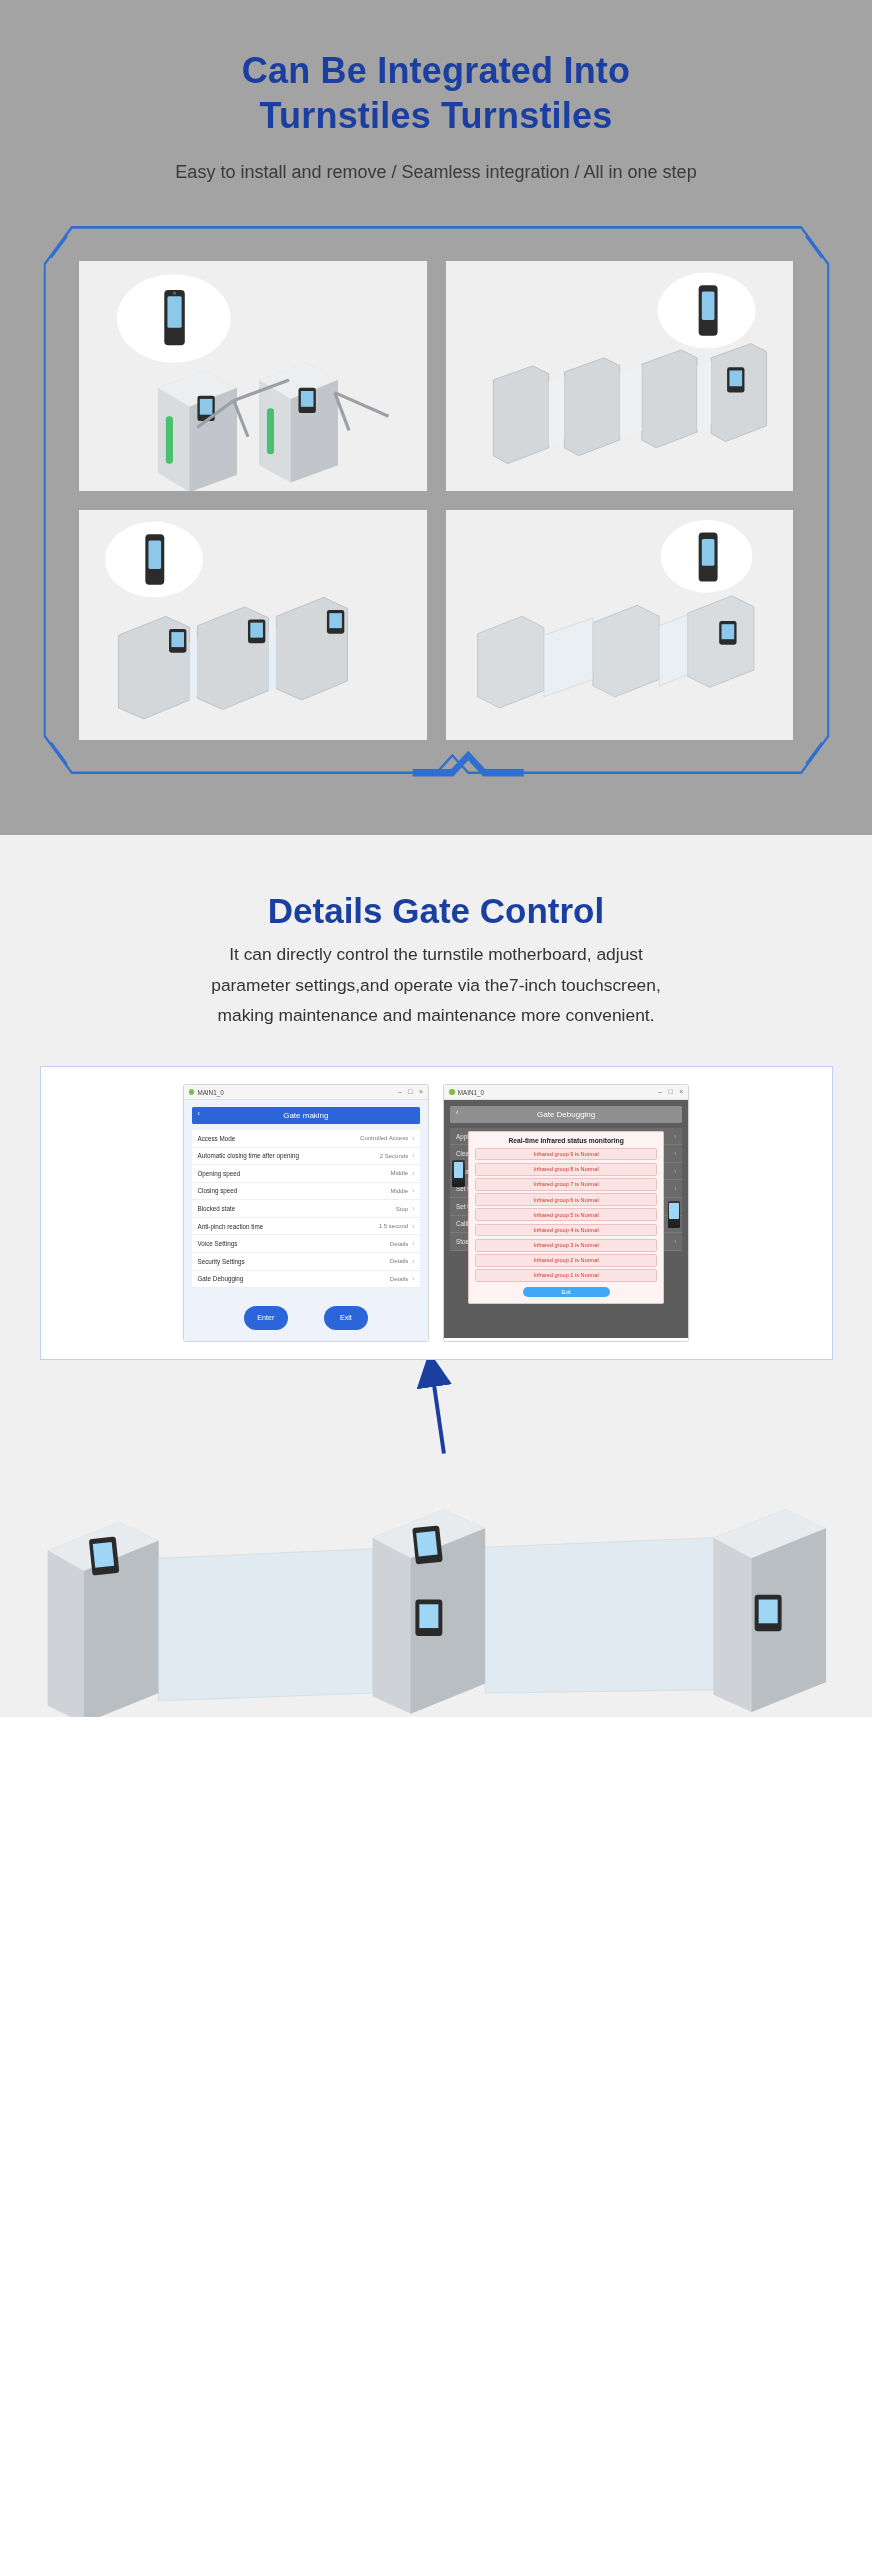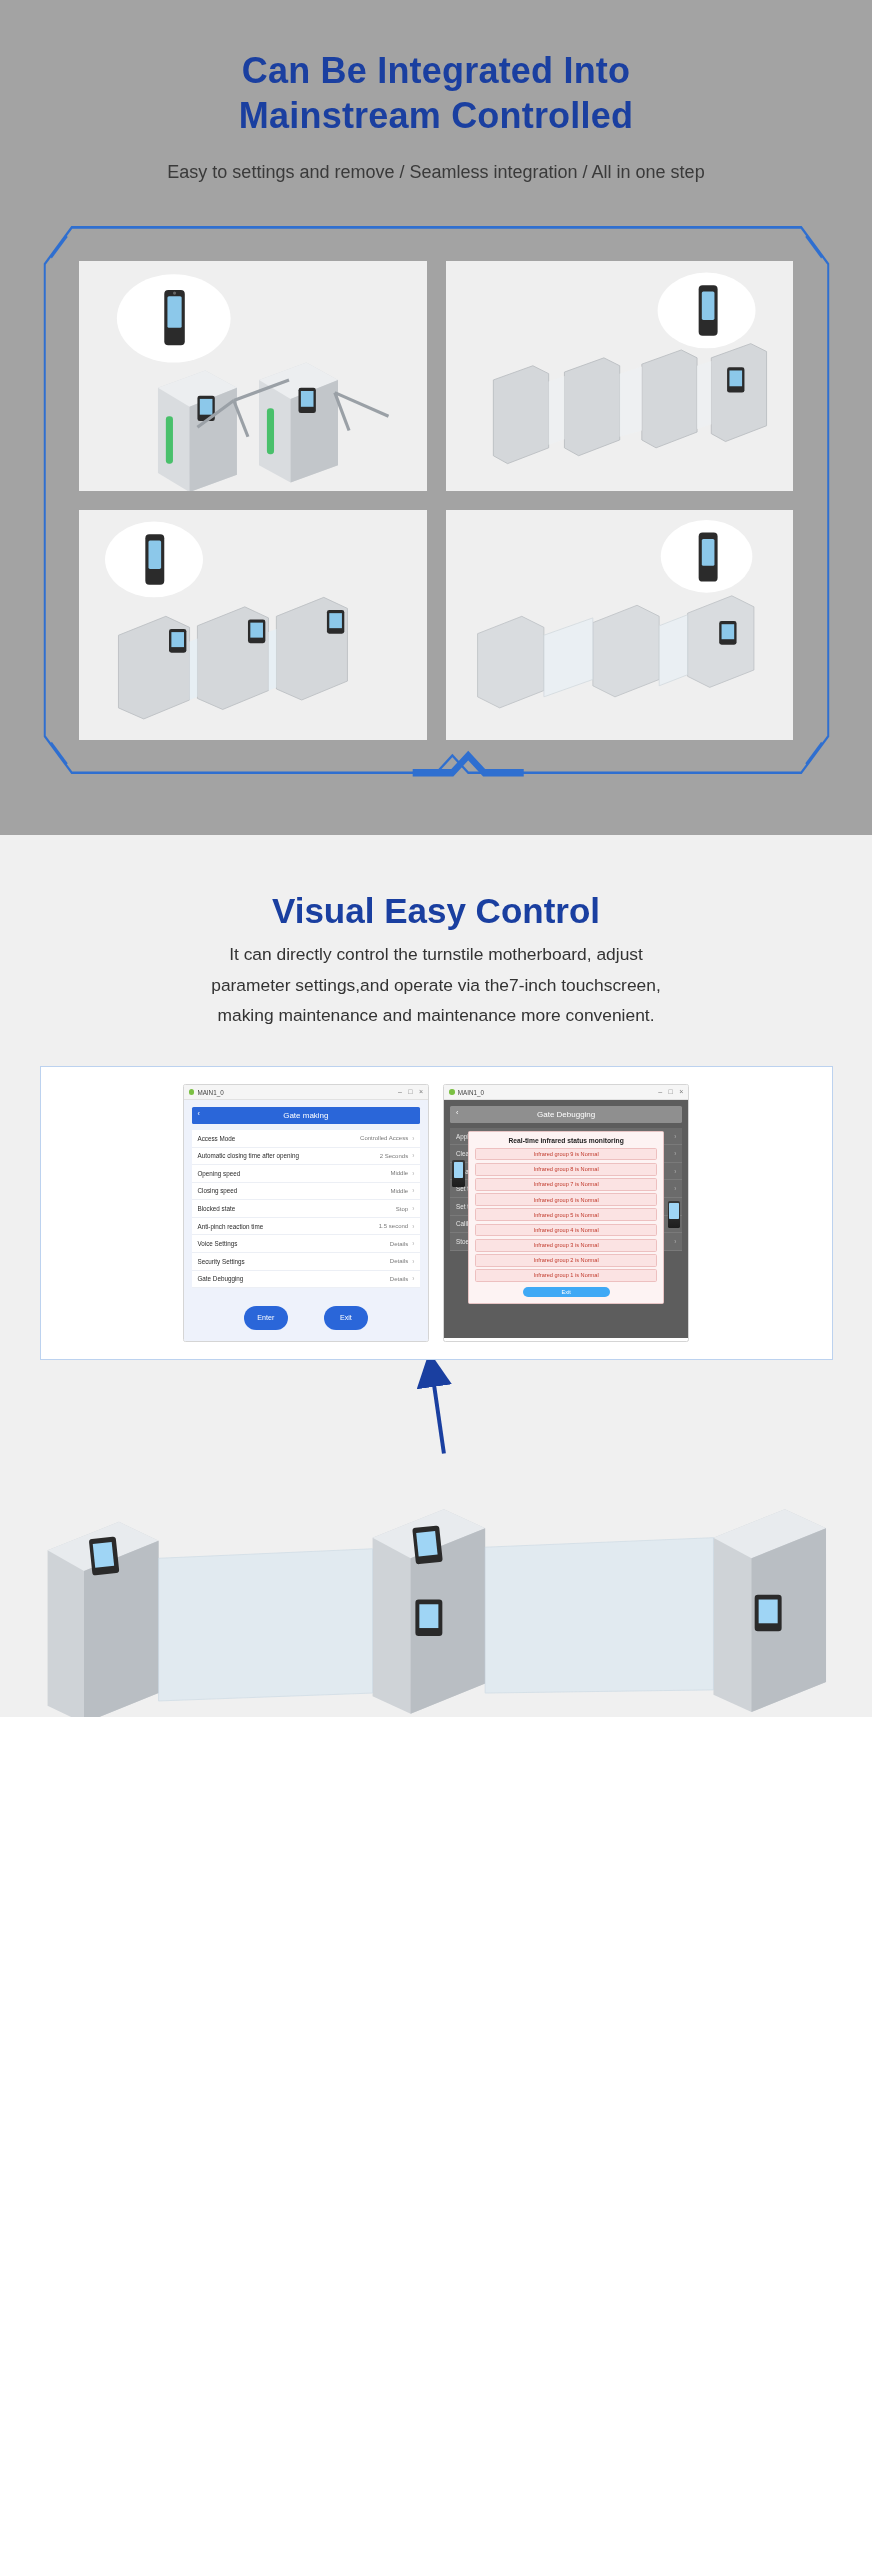--- a/index.html
+++ b/index.html
@@ -190,23 +190,23 @@
   .hw { position: relative; height: 262px; background: #f0f0f0; }
 </style>
 </head>
 <body>
 
 <div class="page">
 
   <section class="sec1">
     <h1 class="h1">
       <span>Can Be Integrated Into</span><br>
-      <span>Mainstream Controlled</span>
+      <span>Turnstiles Turnstiles</span>
     </h1>
-    <p class="sub1">Easy to settings and remove / Seamless integration / All in one step</p>
+    <p class="sub1">Easy to install and remove / Seamless integration / All in one step</p>
 
     <div class="frame-wrap">
       <svg class="frame-svg" viewBox="0 0 1000 520" preserveAspectRatio="none">
         <path d="M40 6 L960 6 L994 40 L994 480 L960 514 L540 514 L520 498 L500 514 L40 514 L6 480 L6 40 Z" fill="none" stroke="#2f6fd0" stroke-width="2.5"></path>
         <path d="M14 34 L34 14" stroke="#2f6fd0" stroke-width="2.5" fill="none"></path>
         <path d="M966 14 L986 34" stroke="#2f6fd0" stroke-width="2.5" fill="none"></path>
         <path d="M14 486 L34 506" stroke="#2f6fd0" stroke-width="2.5" fill="none"></path>
         <path d="M966 506 L986 486" stroke="#2f6fd0" stroke-width="2.5" fill="none"></path>
         <path d="M470 514 L520 514 L540 498 L560 514 L610 514" stroke="#2f6fd0" stroke-width="7" fill="none"></path>
       </svg>
@@ -311,21 +311,21 @@
             <rect x="346" y="140" width="22" height="30" rx="3" fill="#2b2b2b"></rect>
             <rect x="349" y="144" width="16" height="19" fill="#8cc8ea"></rect>
           </svg>
         </div>
 
       </div>
     </div>
   </section>
 
   <section class="sec2">
-    <h2 class="h2">Visual Easy Control</h2>
+    <h2 class="h2">Details Gate Control</h2>
     <p class="sub2">
       <span>It can directly control the turnstile motherboard, adjust</span><br>
       <span>parameter settings,and operate via the7-inch touchscreen,</span><br>
       <span>making maintenance and maintenance more convenient.</span>
     </p>
 
     <div class="ui-panel">
 
       <div class="tablet">
         <div class="tb-titlebar">

